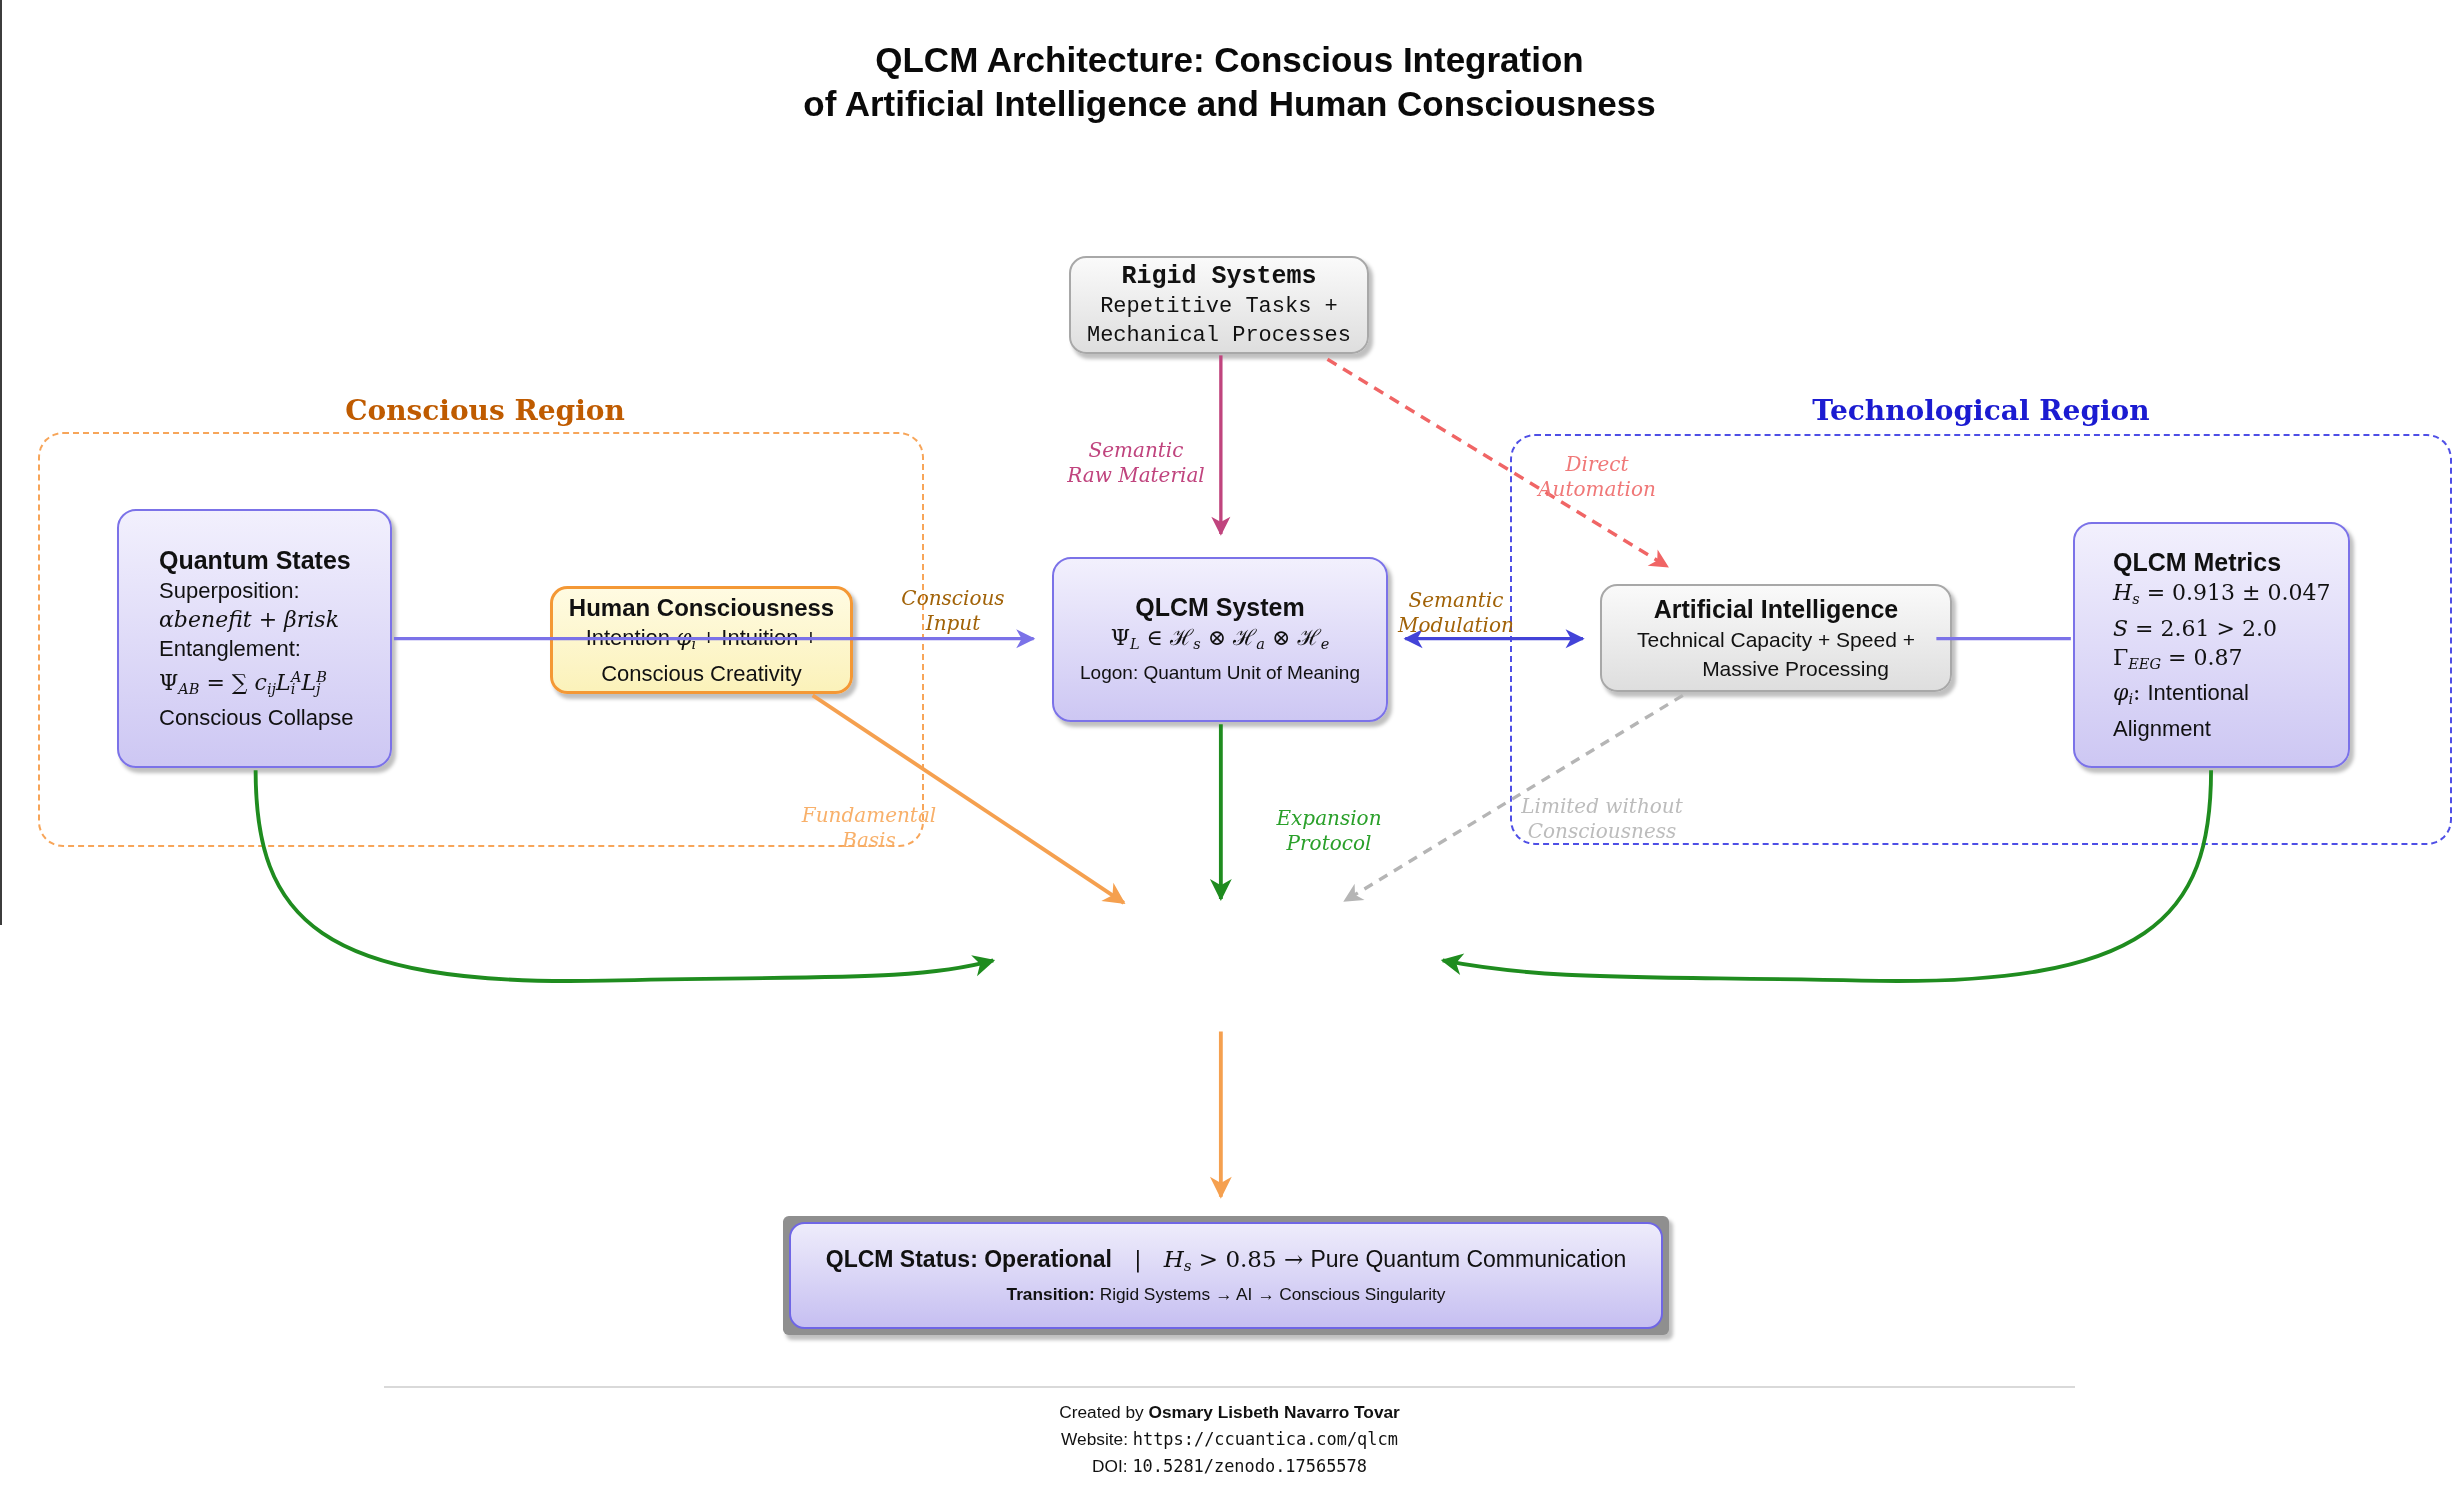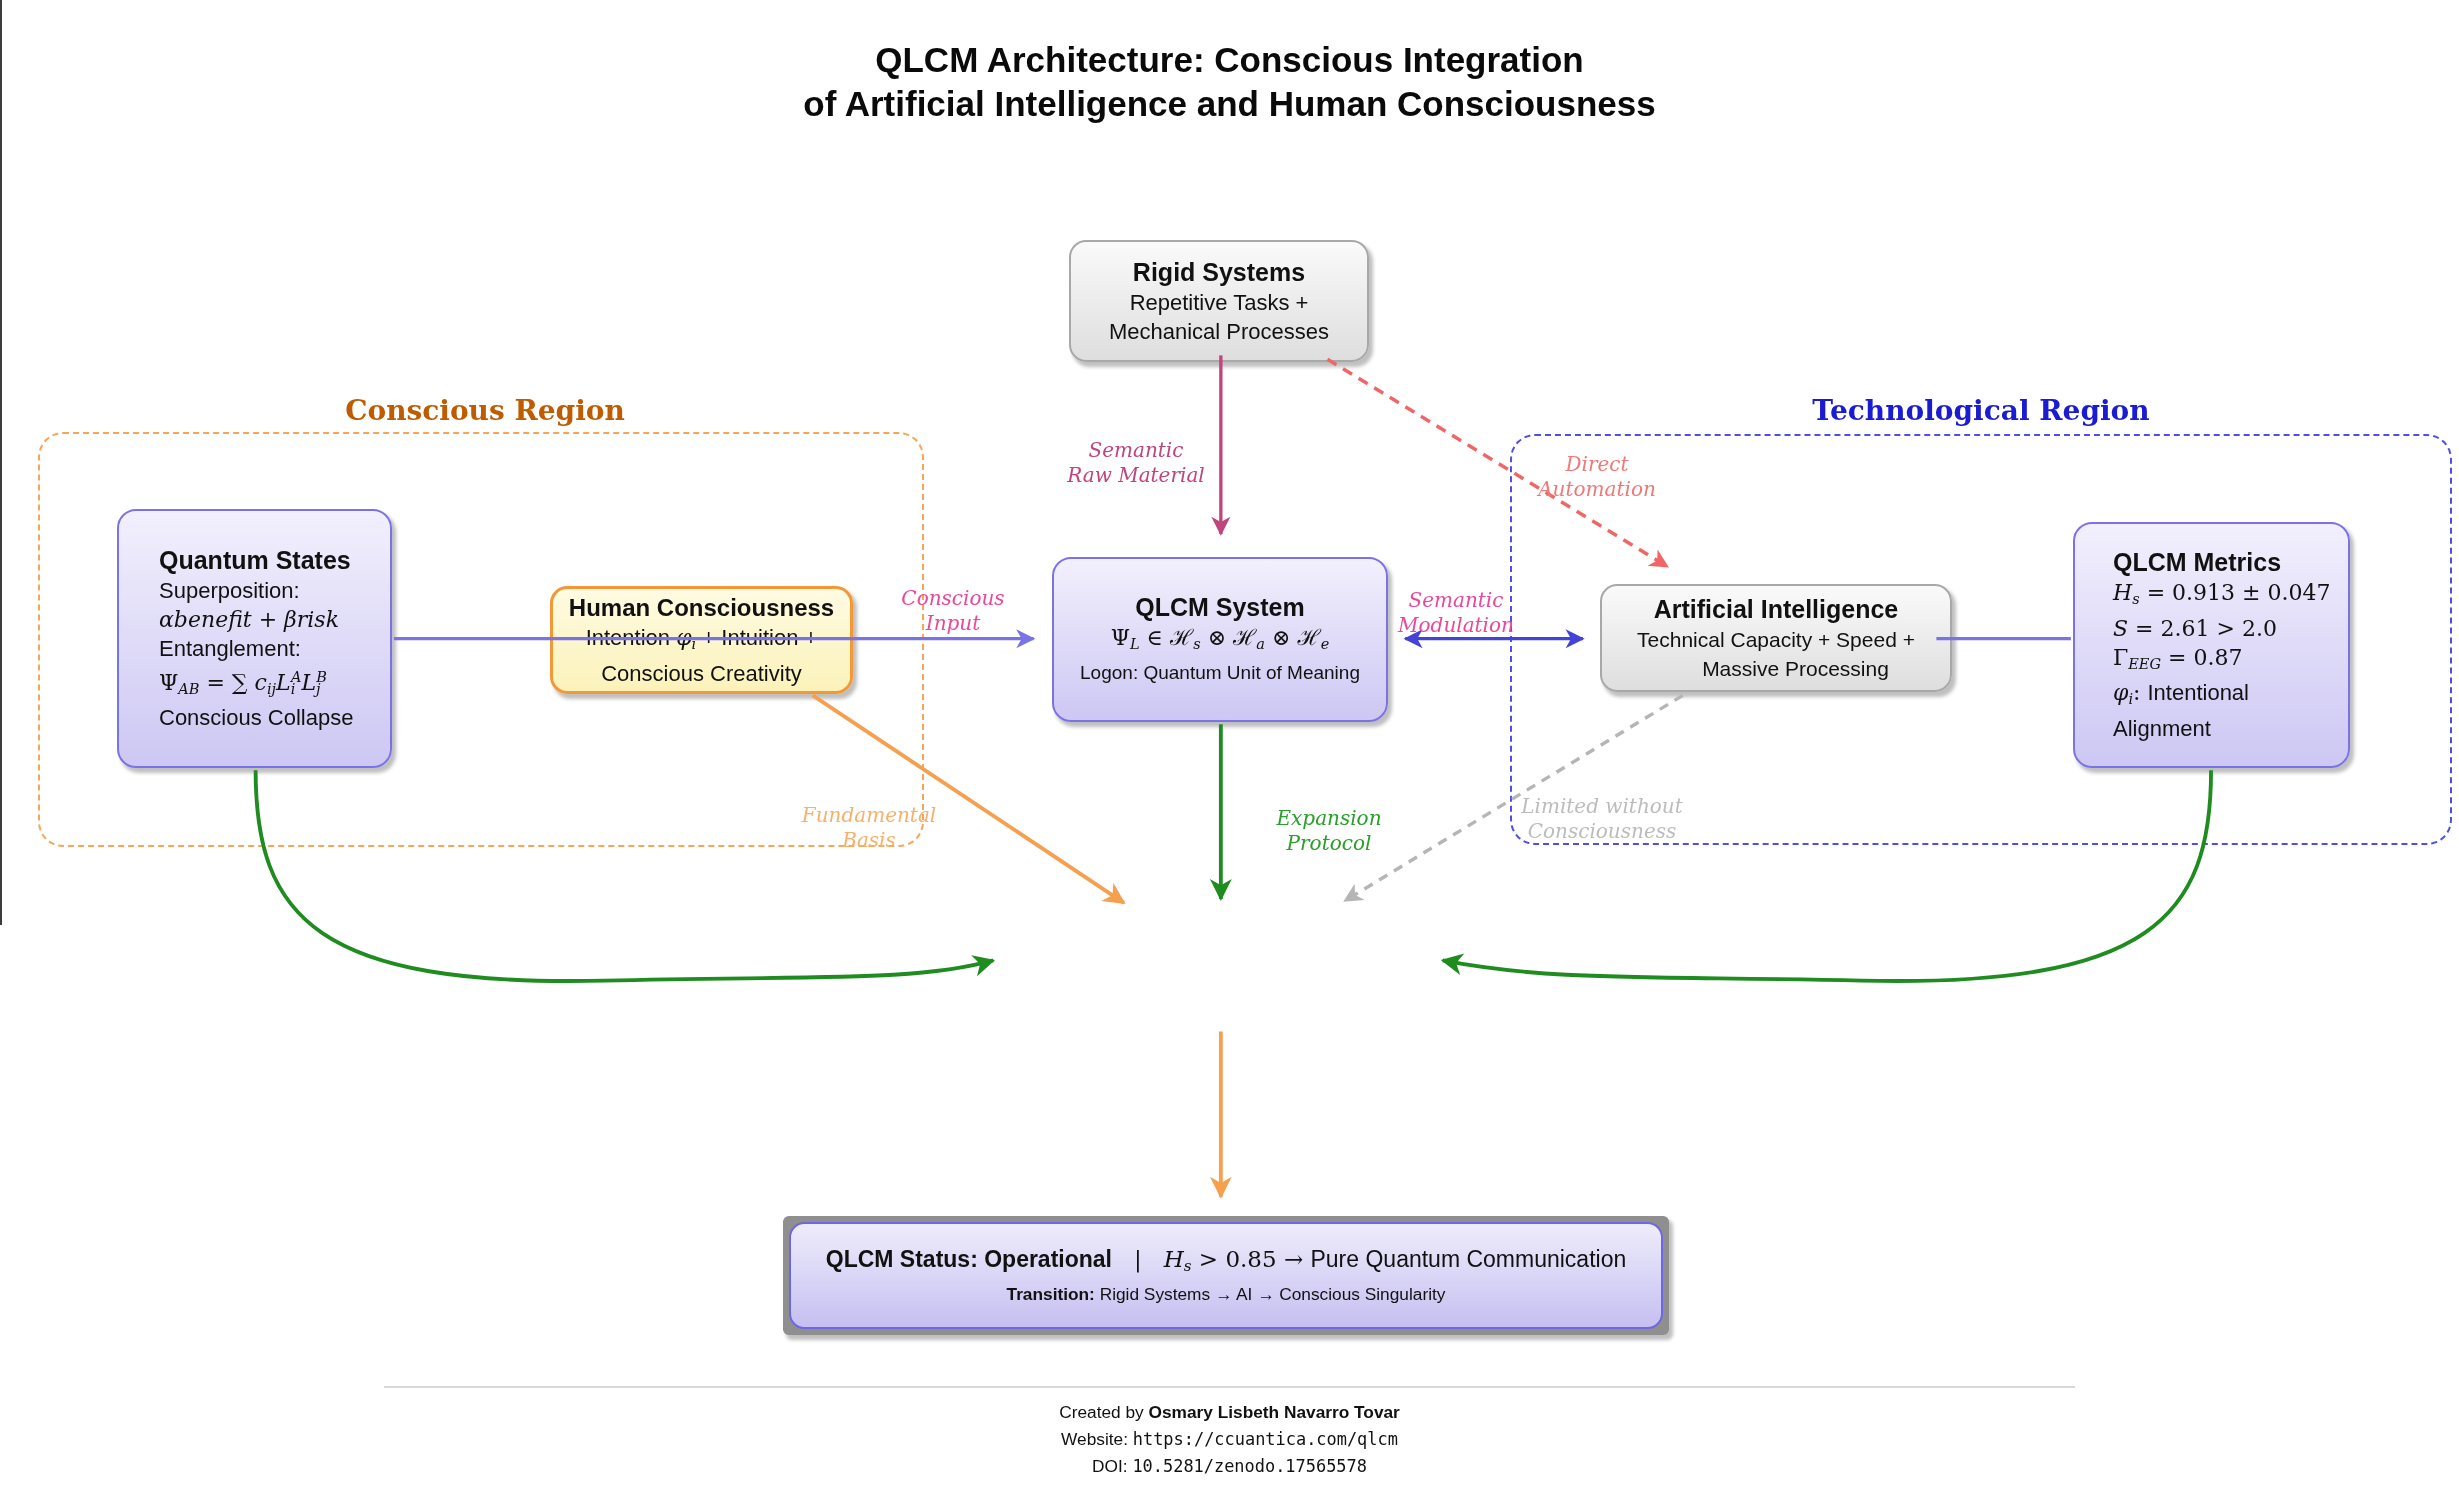--- a/index.html
+++ b/index.html
@@ -43,21 +43,21 @@
   .sb{font-weight:bold;}
   .mono{font-family:"DejaVu Sans Mono","Liberation Mono",monospace;font-size:0.98em;}
 
   
   .elabel{position:absolute;transform:translate(-50%,-50%);z-index:6;text-align:center;
           font-family:"DejaVu Serif","Liberation Serif",serif;font-style:italic;
           font-size:20px;line-height:25px;white-space:nowrap;}
   .elabel span{display:block;}
   .c-magenta{color:#c0447e;}
   .c-salmon{color:#f07878;}
-  .c-blue{color:#ec4899;}
+  .c-blue{color:#a16207;}
   .c-lorange{color:#f8b06a;}
   .c-green{color:#2aa02a;}
   .c-gray{color:#bcbcbc;}
 
   
   svg.arrows{position:absolute;left:0;top:0;z-index:5;pointer-events:none;}
 
   
   .status-outer{position:absolute;left:783px;top:1216px;width:886px;height:119px;
                 background:#8f8f8f;border-radius:5.8px;z-index:2;box-sizing:border-box;padding:5.8px;
@@ -82,21 +82,21 @@
   <div class="title">
     <div>QLCM Architecture: Conscious Integration</div>
     <div>of Artificial Intelligence and Human Consciousness</div>
   </div>
 
   <div class="region conscious" style="left:38px;top:432px;width:882px;height:411px;"></div>
   <div class="region technological" style="left:1510px;top:434px;width:938px;height:407px;"></div>
   <div class="rlabel conscious" style="left:485px;top:410px;">Conscious Region</div>
   <div class="rlabel technological" style="left:1981px;top:410px;">Technological Region</div>
 
-  <div class="node grayb centered" style="left:1069px;top:240px;width:300px;height:122px;">
+  <div class="node grayb centered" style="left:1069px;top:256px;width:300px;height:98px;font-family:Liberation Mono, monospace;">
     <div class="ttl">Rigid Systems</div>
     <div class="ln">Repetitive Tasks +</div>
     <div class="ln">Mechanical Processes</div>
   </div>
 
   <div class="node purple lefted" style="left:117px;top:509px;width:275px;height:259px;padding-left:40px;">
     <div class="ttl">Quantum States</div>
     <div class="ln">Superposition:</div>
     <div class="ln"><span class="mi">αbenefit</span><span class="mr"> + </span><span class="mi">βrisk</span></div>
     <div class="ln">Entanglement:</div>

